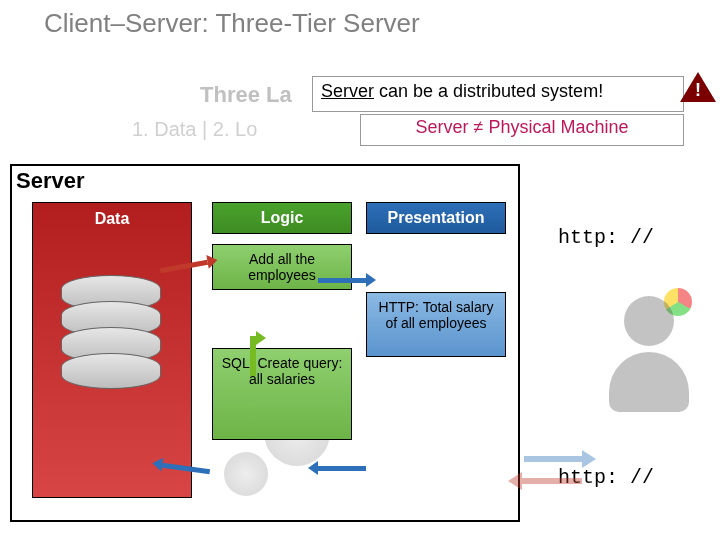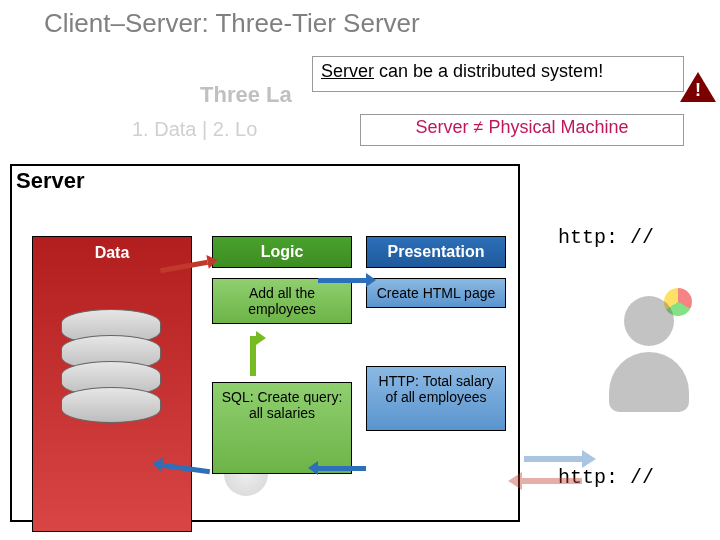--- a/index.html
+++ b/index.html
@@ -4,33 +4,33 @@
 <style>
 * { margin: 0; padding: 0; box-sizing: border-box; }
 body { width: 720px; height: 540px; background: #fff; font-family: "Segoe UI", Arial, sans-serif; position: relative; overflow: hidden; }
 
 .title { position: absolute; top: 8px; left: 44px; font-size: 26px; color: #808080; font-weight: 300; }
 
 
 .callout-subtitle { position: absolute; top: 82px; left: 200px; font-size: 22px; color: #c0c0c0; font-weight: 700; }
 .callout-layers { position: absolute; top: 118px; left: 132px; font-size: 20px; color: #d0d0d0; font-weight: 300; }
 
-.callout-box1 { position: absolute; top: 56px; left: 312px; width: 372px; height: 36px; border: 1px solid #999; background: #fff; font-size: 18px; text-align: left; padding: 4px 8px; }
+.callout-box1 { position: absolute; top: 76px; left: 312px; width: 372px; height: 36px; border: 1px solid #999; background: #fff; font-size: 18px; text-align: left; padding: 4px 8px; }
 .callout-server-underline { text-decoration: underline; }
 .callout-box2 { position: absolute; top: 114px; left: 360px; width: 324px; height: 32px; border: 1px solid #999; background: #fff; font-size: 18px; text-align: center; padding: 2px 8px; color: #be185d; }
 
 .warning { position: absolute; top: 72px; right: 4px; width: 36px; height: 34px; }
 .tri { width: 0; height: 0; border-left: 18px solid transparent; border-right: 18px solid transparent; border-bottom: 30px solid #7b0000; margin: 0 auto; }
 .tri-ex { position: absolute; top: 8px; left: 0; width: 36px; text-align: center; color: #fff; font-weight: bold; font-size: 18px; }
 
 
 .server-frame { position: absolute; top: 164px; left: 10px; width: 510px; height: 358px; border: 2px solid #000; }
 .server-label { position: absolute; top: 2px; left: 4px; font-size: 22px; font-weight: bold; }
 
-.col { position: absolute; top: 36px; width: 140px; margin-top: 34px; }
+.col { position: absolute; top: 36px; width: 140px; }
 .col-data { left: 20px; width: 160px; height: 296px; background: linear-gradient(180deg,#b21e1e,#d84545); border: 1px solid #000; }
 .col-logic-wrap { left: 200px; width: 140px; }
 .col-pres-wrap { left: 354px; width: 140px; }
 
 .col-head { height: 32px; text-align: center; font-size: 16px; font-weight: bold; color: #fff; display: flex; align-items: center; justify-content: center; }
 .col-data .col-head { background: transparent; }
 .logic-head { background: linear-gradient(180deg,#4aa12c,#3d8d22); border: 1px solid #000; }
 .pres-head { background: linear-gradient(180deg,#2d6fb8,#1e5a9c); border: 1px solid #000; }
 
 .cell { width: 140px; border: 1px solid #000; text-align: center; font-size: 14px; padding: 6px 4px; background: #fff; margin-top: 10px; }
@@ -107,21 +107,20 @@
   </div>
 
   <div class="col col-logic-wrap">
     <div class="col-head logic-head">Logic</div>
     <div class="cell logic">Add all the employees</div>
     <div class="cell logic" style="margin-top:58px;height:92px">SQL: Create query: all salaries</div>
   </div>
 
   <div class="col col-pres-wrap">
     <div class="col-head pres-head">Presentation</div>
-    <div class="cell pres">Create HTML page</div>
     <div class="cell pres" style="margin-top:58px;height:65px">HTTP: Total salary of all employees</div>
   </div>
 
   <div class="in-arrow" style="color:#c0392b; top:98px; left:148px; transform:rotate(-10deg)"></div>
   <div class="in-arrow" style="color:#2d6fb8; top:112px; left:306px"></div>
   <div class="in-arrow left" style="color:#2d6fb8; top:300px; left:306px"></div>
   <div class="in-arrow left" style="color:#2d6fb8; top:300px; left:150px; transform:rotate(8deg)"></div>
   <div class="in-arrow" style="color:#7b2; top:170px; left:238px; width:6px; height:40px; background:#7b2"></div>
 </div>
 

